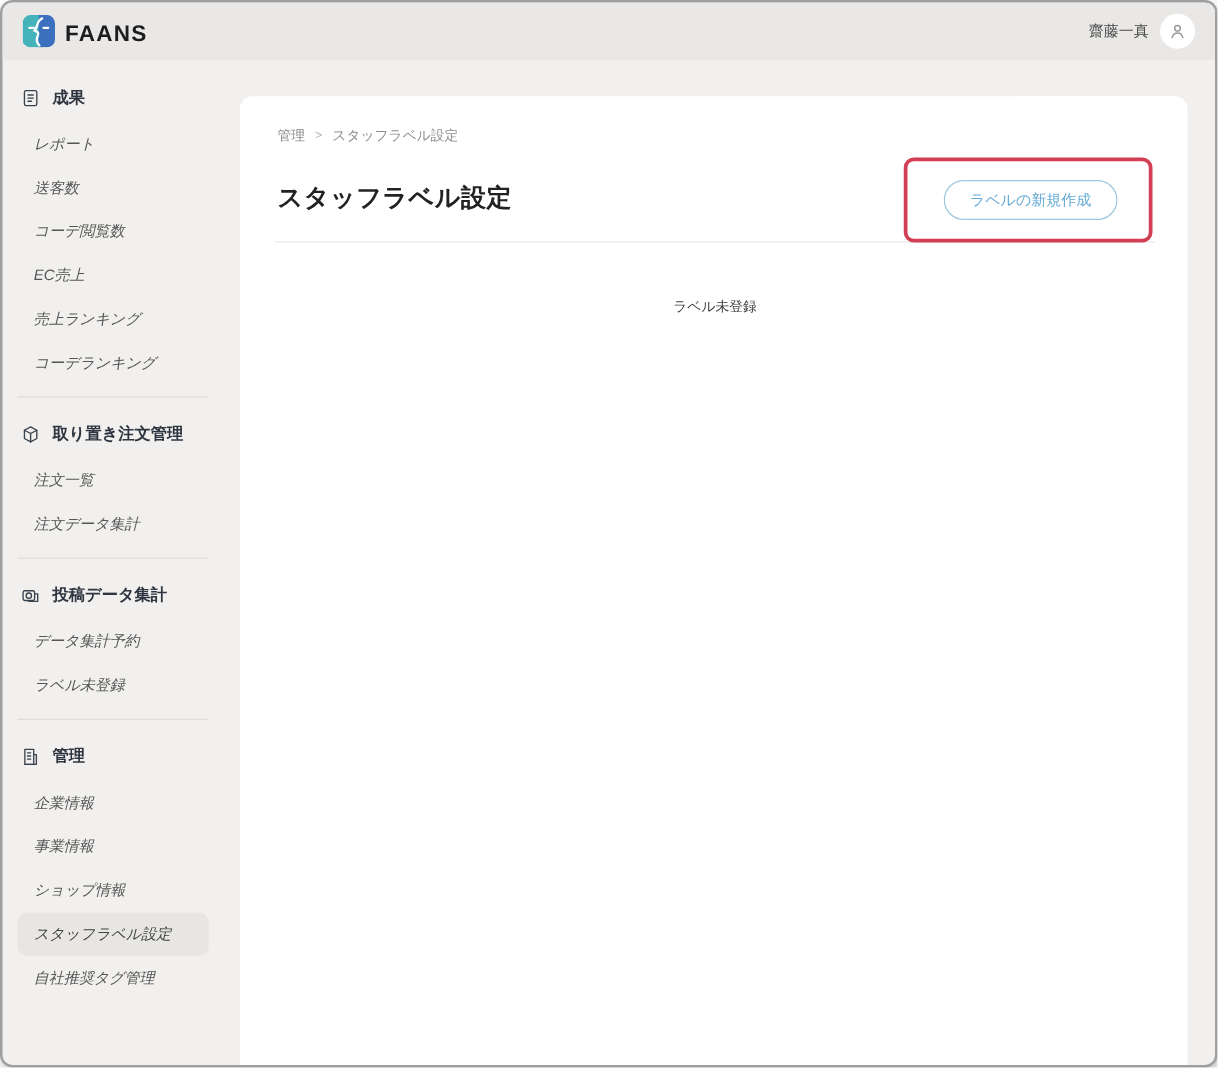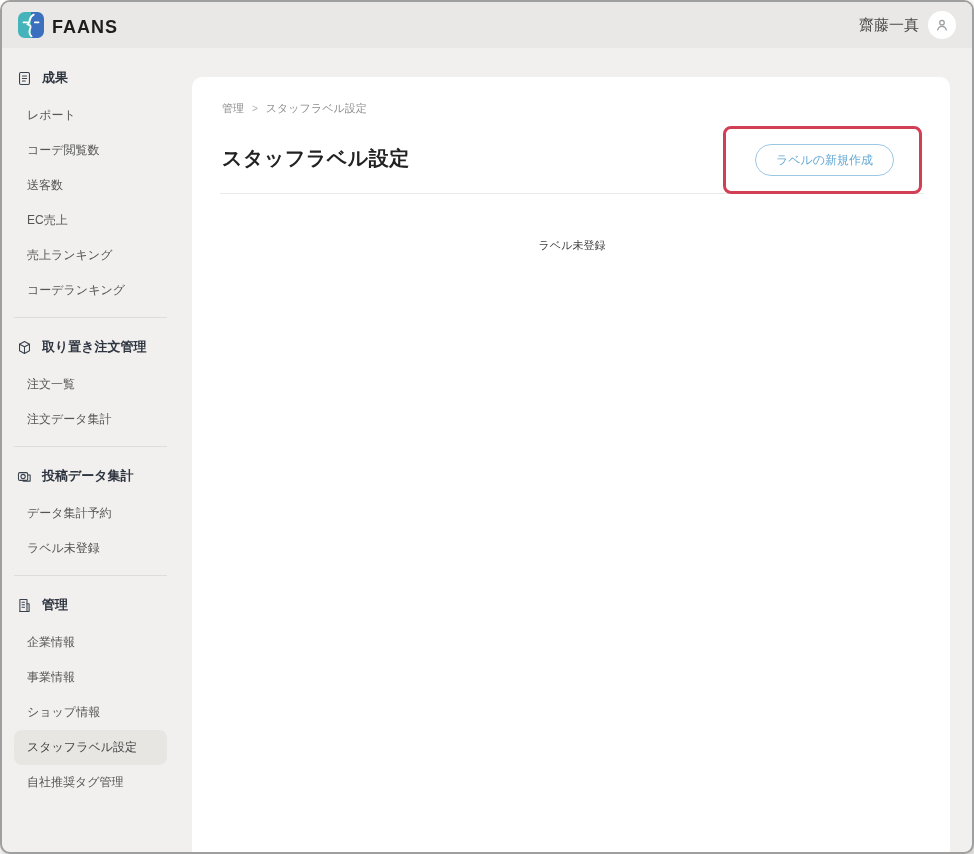--- a/index.html
+++ b/index.html
@@ -8,33 +8,33 @@
   .window{position:absolute;inset:0;border:2px solid #9f9f9f;border-radius:10px;
           overflow:hidden;background:#f1f0ee;box-sizing:border-box;
           box-shadow:2px 4px 10px rgba(0,0,0,.25);}
   
   .topbar{height:46px;background:#e9e8e6;display:flex;align-items:center;
           padding:0 16px;box-sizing:border-box;}
   .logo{display:flex;align-items:flex-end;gap:8px;}
   .logo-mark{width:26px;height:26px;display:block;}
   .logo-text{font-size:18px;font-weight:bold;letter-spacing:1px;color:#1d1d1d;}
   .user{margin-left:auto;display:flex;align-items:center;gap:9px;}
-  .user-name{font-size:15px;color:#4a4a4a;margin-left:20px;}
+  .user-name{font-size:12px;color:#4a4a4a;margin-left:20px;}
   .avatar{width:28px;height:28px;border-radius:50%;background:#fff;
           display:flex;align-items:center;justify-content:center;}
   
   .body{display:flex;height:calc(100% - 46px);}
   .sidebar{width:190px;min-width:190px;box-sizing:border-box;
            padding:10px 25px 0 12px;overflow:hidden;}
   .side-section-header{display:flex;align-items:center;gap:9px;
            padding:11px 2px;font-size:13px;font-weight:bold;color:#2e3540;text-align:center;}
   .side-section-header svg{width:17px;height:17px;stroke:#39414d;fill:none;
            stroke-width:1.5;stroke-linecap:round;stroke-linejoin:round;}
   .side-item{font-size:12px;color:#555;padding:11px 6px 11px 13px;
-           border-radius:8px;cursor:pointer;line-height:13px;}
+           border-radius:8px;cursor:pointer;line-height:13px;font-style:italic;}
   .side-item.active{background:#e7e6e3;color:#444;}
   .side-divider{border:none;border-top:1px solid #dedddb;margin:9px 0;}
   
   .main{flex:1;position:relative;}
   .card{background:#fff;margin:29px 22px 0 0;border-radius:10px 10px 0 0;
         height:calc(100% - 29px);box-sizing:border-box;padding:24px 28px 0 30px;}
   .breadcrumb{display:flex;align-items:center;gap:8px;font-size:11px;color:#8d8d8d;}
   .breadcrumb .sep{color:#b0b0b0;font-size:10px;}
   .title-row{display:flex;align-items:center;justify-content:space-between;
              margin-top:6px;}
@@ -88,22 +88,22 @@
       <div class="side-section-header">
         <svg viewBox="0 0 24 24">
           <rect x="5" y="3.5" width="14" height="17" rx="2"></rect>
           <line x1="9" y1="8.5" x2="15" y2="8.5"></line>
             <line x1="9" y1="12" x2="15" y2="12"></line>
           <line x1="9" y1="15.5" x2="13" y2="15.5"></line>
         </svg>
         <span>成果</span>
       </div>
       <div class="side-item">レポート</div>
+      <div class="side-item">送客数</div>
       <div class="side-item">コーデ閲覧数</div>
-      <div class="side-item">送客数</div>
       <div class="side-item">EC売上</div>
       <div class="side-item">売上ランキング</div>
       <div class="side-item">コーデランキング</div>
 
       <hr class="side-divider">
 
       <div class="side-section-header">
         <svg viewBox="0 0 24 24">
           <path d="M12 3.5l7 3.8v9.4l-7 3.8-7-3.8V7.3z"></path>
           <path d="M5 7.3l7 3.7 7-3.7M12 11v9.5"></path>

